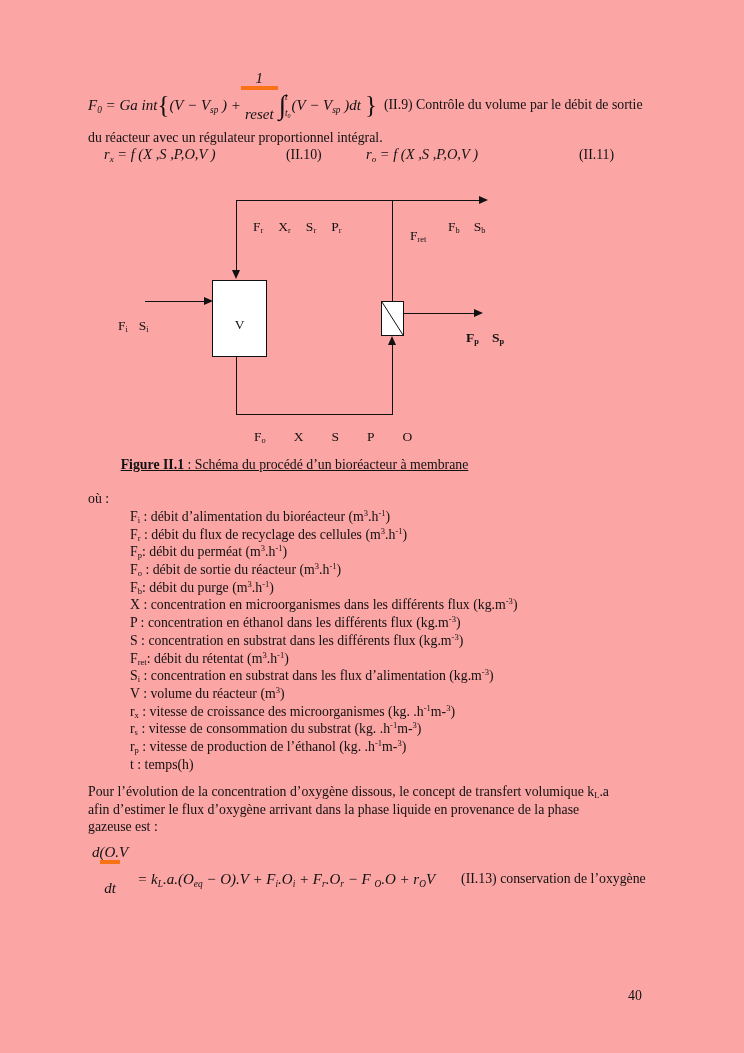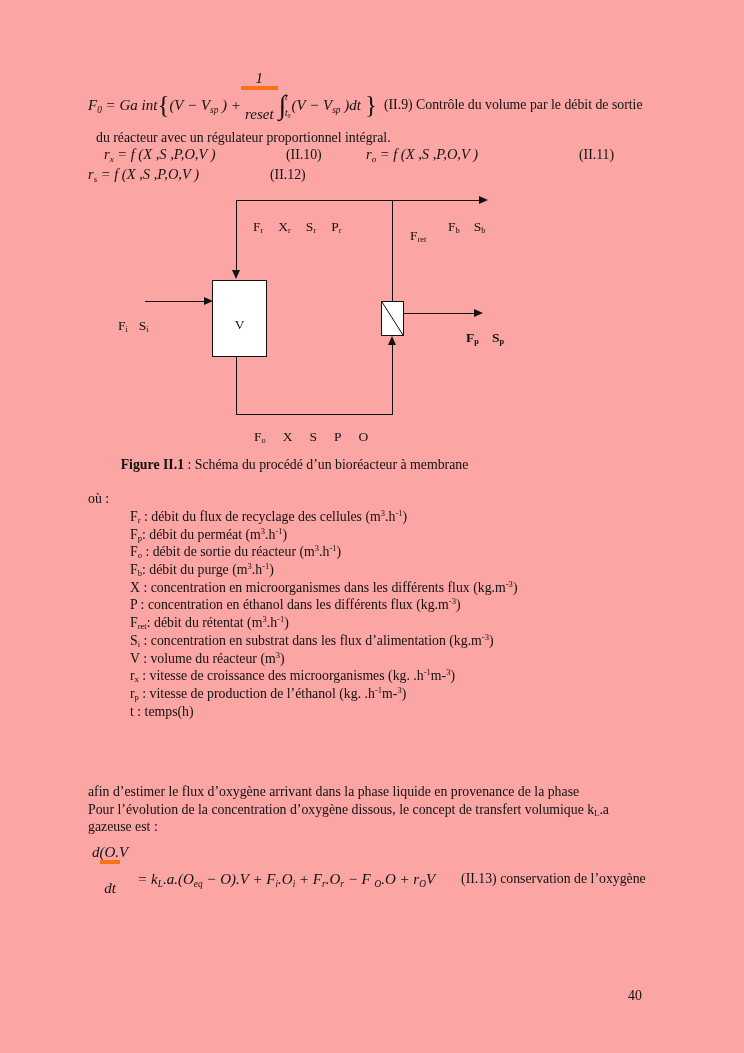--- a/index.html
+++ b/index.html
@@ -44,21 +44,21 @@
            border-left: 9px solid #111; border-top: 4px solid transparent; border-bottom: 4px solid transparent; }
   .arr-d { position: absolute; width: 0; height: 0;
            border-top: 9px solid #111; border-left: 4px solid transparent; border-right: 4px solid transparent; }
   .arr-u { position: absolute; width: 0; height: 0;
            border-bottom: 9px solid #111; border-left: 4px solid transparent; border-right: 4px solid transparent; }
   .box { position: absolute; border: 1px solid #111; background: #fff; }
   .dlabel { position: absolute; font-size: 13.5px; white-space: nowrap; }
   .dl-row { display: flex; }
 
   .def-item { height: 17.7px; white-space: nowrap; }
-  .caption { position: absolute; left: 0; width: 589px; text-align: center; font-size: 13.8px; }
+  .caption { position: absolute; left: 0; width: 589px; text-align: center; font-size: 13.8px; text-decoration: underline; }
 </style>
 </head>
 <body>
 
 <div class="page">
 
   <div class="abs eq-row" style="left:88px; top:84px; height:42px;">
     <span class="math"><span>F</span><sub>0</sub><span> = Ga int</span></span>
     <span class="brace">{</span>
     <span class="math"><span>(V − V</span><sub>sp</sub><span> ) + </span></span>
@@ -70,31 +70,27 @@
       <span class="int-sign">∫</span>
       <span class="int-lims math">
         <span class="up">t</span>
         <span class="lo"><span>t</span><sub>0</sub></span>
       </span>
     </span>
     <span class="math"><span>(V − V</span><sub>sp</sub><span> )dt</span></span>
     <span class="brace" style="margin-left:4px;">}</span>
     <span class="roman" style="margin-left:7px;">(II.9) Contrôle du volume par le débit de sortie</span>
   </div>
-  <div class="abs body-text" style="left:88px; top:129px;margin-left:8px;">du réacteur avec un régulateur proportionnel intégral.</div>
+  <div class="abs body-text" style="left:88px; top:129px;">du réacteur avec un régulateur proportionnel intégral.</div>
 
   <div class="abs" style="left:16px; top:146px; width:744px; height:20px;">
     <span class="abs math-sm" style="left:88px; top:0;"><span>r</span><sub>x</sub><span> = f (X ,S ,P,O,V )</span></span>
     <span class="abs roman" style="left:270px; top:1px;">(II.10)</span>
     <span class="abs math-sm" style="left:350px; top:0;"><span>r</span><sub>o</sub><span> = f (X ,S ,P,O,V )</span></span>
     <span class="abs roman" style="left:563px; top:1px;">(II.11)</span>
-  </div>
-  <div class="abs" style="left:0; top:166px; width:744px; height:20px;">
-    <span class="abs math-sm" style="left:88px; top:0;"><span>r</span><sub>s</sub><span> = f (X ,S ,P,O,V )</span></span>
-    <span class="abs roman" style="left:270px; top:1px;">(II.12)</span>
   </div>
 
   <div class="abs" style="left:0; top:0; width:744px; height:1053px; pointer-events:none;">
 
     <div class="hline" style="left:236px; top:200px; width:243px;"></div>
     <div class="arr-r" style="left:479px; top:196px;"></div>
 
     <div class="vline" style="left:236px; top:200px; height:71px;"></div>
     <div class="arr-d" style="left:232px; top:270px;"></div>
 
@@ -132,52 +128,55 @@
       <span><span>S</span><sub>b</sub></span>
     </div>
     <div class="dlabel dl-row" style="left:118px; top:318px; gap:11px;text-align:right;">
       <span><span>F</span><sub>i</sub></span>
       <span><span>S</span><sub>i</sub></span>
     </div>
     <div class="dlabel dl-row" style="left:466px; top:330px; gap:13px;font-weight:bold;">
       <span><span>F</span><sub>p</sub></span>
       <span><span>S</span><sub>p</sub></span>
     </div>
-    <div class="dlabel dl-row" style="left:254px; top:429px; gap:17px;">
+    <div class="dlabel dl-row" style="left:254px; top:429px; gap:28px;">
       <span><span>F</span><sub>o</sub></span>
       <span>X</span>
       <span>S</span>
       <span>P</span>
       <span>O</span>
     </div>
   </div>
 
   <div class="caption" style="top:457px;">
     <span class="bold">Figure II.1</span><span> : Schéma du procédé d’un bioréacteur à membrane</span>
   </div>
 
   <div class="abs body-text" style="left:88px; top:490px;">où :</div>
   <div class="abs body-text" style="left:130px; top:508px;">
+    <div class="def-item"><span>F</span><sub>i</sub><span> : débit d’alimentation du bioréacteur (m</span><sup>3</sup><span>.h</span><sup>-1</sup><span>)</span></div>
     <div class="def-item"><span>F</span><sub>r</sub><span> : débit du flux de recyclage des cellules (m</span><sup>3</sup><span>.h</span><sup>-1</sup><span>)</span></div>
     <div class="def-item"><span>F</span><sub>p</sub><span>: débit du perméat (m</span><sup>3</sup><span>.h</span><sup>-1</sup><span>)</span></div>
     <div class="def-item"><span>F</span><sub>o</sub><span> : débit de sortie du réacteur (m</span><sup>3</sup><span>.h</span><sup>-1</sup><span>)</span></div>
     <div class="def-item"><span>F</span><sub>b</sub><span>: débit du purge (m</span><sup>3</sup><span>.h</span><sup>-1</sup><span>)</span></div>
     <div class="def-item"><span>X : concentration en microorganismes dans les différents flux (kg.m</span><sup>-3</sup><span>)</span></div>
     <div class="def-item"><span>P : concentration en éthanol dans les différents flux (kg.m</span><sup>-3</sup><span>)</span></div>
+    <div class="def-item"><span>S : concentration en substrat dans les différents flux (kg.m</span><sup>-3</sup><span>)</span></div>
     <div class="def-item"><span>F</span><sub>ret</sub><span>: débit du rétentat (m</span><sup>3</sup><span>.h</span><sup>-1</sup><span>)</span></div>
     <div class="def-item"><span>S</span><sub>i</sub><span> : concentration en substrat dans les flux d’alimentation (kg.m</span><sup>-3</sup><span>)</span></div>
     <div class="def-item"><span>V : volume du réacteur (m</span><sup>3</sup><span>)</span></div>
     <div class="def-item"><span>r</span><sub>x</sub><span> : vitesse de croissance des microorganismes (kg. .h</span><sup>-1</sup><span>m-</span><sup>3</sup><span>)</span></div>
+    <div class="def-item"><span>r</span><sub>s</sub><span> : vitesse de consommation du substrat (kg. .h</span><sup>-1</sup><span>m-</span><sup>3</sup><span>)</span></div>
     <div class="def-item"><span>r</span><sub>p</sub><span> : vitesse de production de l’éthanol (kg. .h</span><sup>-1</sup><span>m-</span><sup>3</sup><span>)</span></div>
     <div class="def-item"><span>t : temps(h)</span></div>
   </div>
 
   <div class="abs body-text" style="left:88px; top:783px; width:590px;">
+    <div><span>Pour l’évolution de la concentration d’oxygène dissous, le concept de transfert volumique k</span><sub>L</sub><span>.a</span></div>
     <div><span>afin d’estimer le flux d’oxygène arrivant dans la phase liquide en provenance de la phase</span></div>
-    <div><span>Pour l’évolution de la concentration d’oxygène dissous, le concept de transfert volumique k</span><sub>L</sub><span>.a</span></div>
     <div><span>gazeuse est :</span></div>
   </div>
 
   <div class="abs eq-row" style="left:88px; top:856px; height:46px;">
     <span class="frac math">
       <span class="num">d(O.V</span>
       <span class="den">dt</span>
     </span>
     <span class="math" style="margin-left:5px;"><span>= k</span><sub>L</sub><span>.a.(O</span><sub>eq</sub><span> − O).V + F</span><sub>i</sub><span>.O</span><sub>i</sub><span> + F</span><sub>r</sub><span>.O</span><sub>r</sub><span> − F </span><sub>O</sub><span>.O + r</span><sub>O</sub><span>V</span></span>
     <span class="roman" style="margin-left:26px;">(II.13) conservation de l’oxygène</span>

